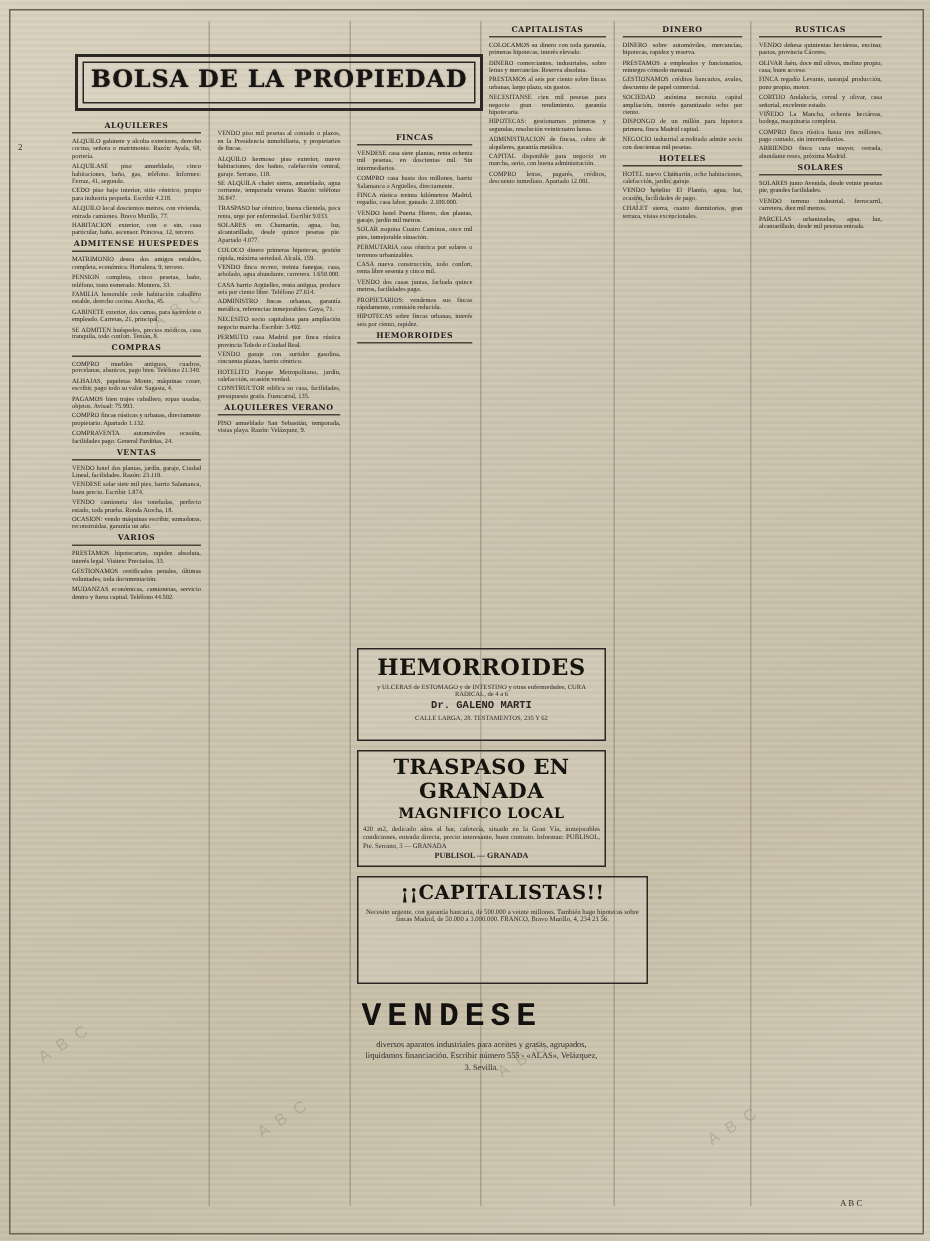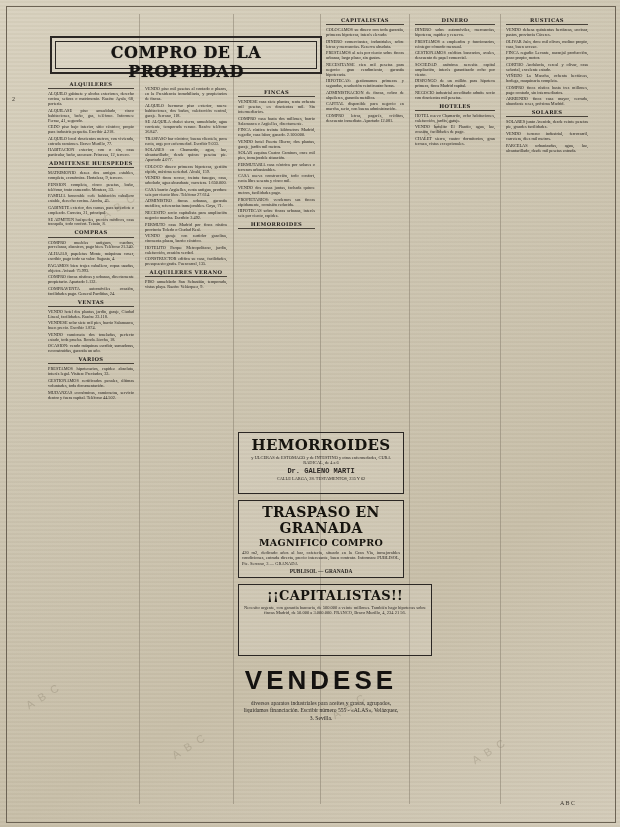--- a/index.html
+++ b/index.html
@@ -24,22 +24,22 @@
       text-align:center;letter-spacing:.4px;margin:3px 0 1px;}
   .sect-rule{border-top:1px solid #4a443b;margin:1px 0 2px;}
   .entry{margin-bottom:1.6px;}
   .blur{filter:blur(.18px);}
   
   .adbox{position:absolute;border:1px solid #2b2724;background:rgba(255,255,255,.12);
       padding:3px;box-sizing:border-box;}
   .adtitle{font-family:"DejaVu Serif",serif;font-weight:bold;text-align:center;
       color:#16140f;letter-spacing:.3px;}
   .adbody{font-size:4.5px;line-height:1.2;text-align:justify;margin-top:2px;}
-  .vendese{font-family:Liberation Sans, sans-serif;font-weight:bold;font-size:26px;
-      text-align:center;letter-spacing:4px;color:#141210;}
+  .vendese{font-family:Liberation Mono, monospace;font-weight:bold;font-size:22px;
+      text-align:left;letter-spacing:4px;color:#141210;}
   .smallcap{font-size:5px;text-align:center;font-weight:bold;}
   .wm{position:absolute;font-size:11px;color:rgba(90,80,60,.20);
       transform:rotate(-32deg);font-family:"Liberation Sans",sans-serif;letter-spacing:2px;}
   .pnum{position:absolute;font-size:6px;color:#3a352e;}
 </style>
 </head>
 <body>
 
 <div id="page">
   <div class="frame"></div>
@@ -54,21 +54,21 @@
   <div class="pnum" style="left:12px;top:96px;">2</div>
 
   <div class="colrule" style="left:139px;height:790px;"></div>
   <div class="colrule" style="left:233px;height:790px;"></div>
   <div class="colrule" style="left:320px;height:790px;"></div>
   <div class="colrule" style="left:409px;height:790px;"></div>
   <div class="colrule" style="left:500px;height:790px;"></div>
 
   <div class="masthead">
     <div class="inner"></div>
-    <h1>COMPRO DE LA PROPIEDAD</h1>
+    <h1>BOLSA DE LA PROPIEDAD</h1>
   </div>
 
   <div class="col blur" id="c1" style="left:48px;width:86px;top:78px;height:730px;">
       <div class="secthead">ALQUILERES</div>
       <div class="sect-rule"></div>
       <div class="entry">ALQUILO gabinete y alcoba exteriores, derecho cocina, señora o matrimonio. Razón: Ayala, 68, portería.</div>
       <div class="entry">ALQUILASE piso amueblado, cinco habitaciones, baño, gas, teléfono. Informes: Ferraz, 41, segundo.</div>
       <div class="entry">CEDO piso bajo interior, sitio céntrico, propio para industria pequeña. Escribir 4.218.</div>
       <div class="entry">ALQUILO local doscientos metros, con vivienda, entrada camiones. Bravo Murillo, 77.</div>
       <div class="entry">HABITACION exterior, con o sin, casa particular, baño, ascensor. Princesa, 12, tercero.</div>
@@ -179,21 +179,21 @@
 
   <div class="adbox" style="left:238px;top:432px;width:166px;height:62px;">
     <div class="adtitle" style="font-size:15px;">HEMORROIDES</div>
     <div style="font-size:4.4px;text-align:center;line-height:1.2;margin-top:1px;">y ULCERAS de ESTOMAGO y de INTESTINO y otras enfermedades, CURA RADICAL, de 4 a 6</div>
     <div style="font-size:7px;text-align:center;font-weight:bold;font-family:Liberation Mono, monospace;margin-top:1px;">Dr. GALENO MARTI</div>
     <div style="font-size:4.4px;text-align:center;margin-top:1px;">CALLE LARGA, 28. TESTAMENTOS, 235 Y 62</div>
   </div>
 
   <div class="adbox" style="left:238px;top:500px;width:166px;height:78px;">
     <div class="adtitle" style="font-size:14px;">TRASPASO EN GRANADA</div>
-    <div class="adtitle" style="font-size:9.5px;margin-top:1px;">MAGNIFICO COMPRO</div>
+    <div class="adtitle" style="font-size:9.5px;margin-top:1px;">MAGNIFICO LOCAL</div>
     <div class="adbody">420 m2, dedicado años al bar, cafetería, situado en la Gran Vía, inmejorables condiciones, entrada directa, precio interesante, buen contrato. Informan: PUBLISOL, Pte. Serrano, 3 — GRANADA</div>
     <div class="smallcap" style="margin-top:2px;font-size:5.4px;">PUBLISOL — GRANADA</div>
   </div>
 
   <div class="adbox" style="left:238px;top:584px;width:194px;height:72px;">
     <div class="adtitle" style="font-size:13px;">¡¡CAPITALISTAS!!</div>
     <div class="adbody" style="text-align:center;">Necesito urgente, con garantía bancaria, de 500.000 a veinte millones. También hago hipotecas sobre fincas Madrid, de 50.000 a 3.000.000. FRANCO, Bravo Murillo, 4, 234 21 56.</div>
   </div>
 
   <div class="adbox" style="left:238px;top:662px;width:166px;height:88px;border:none;background:none;">

